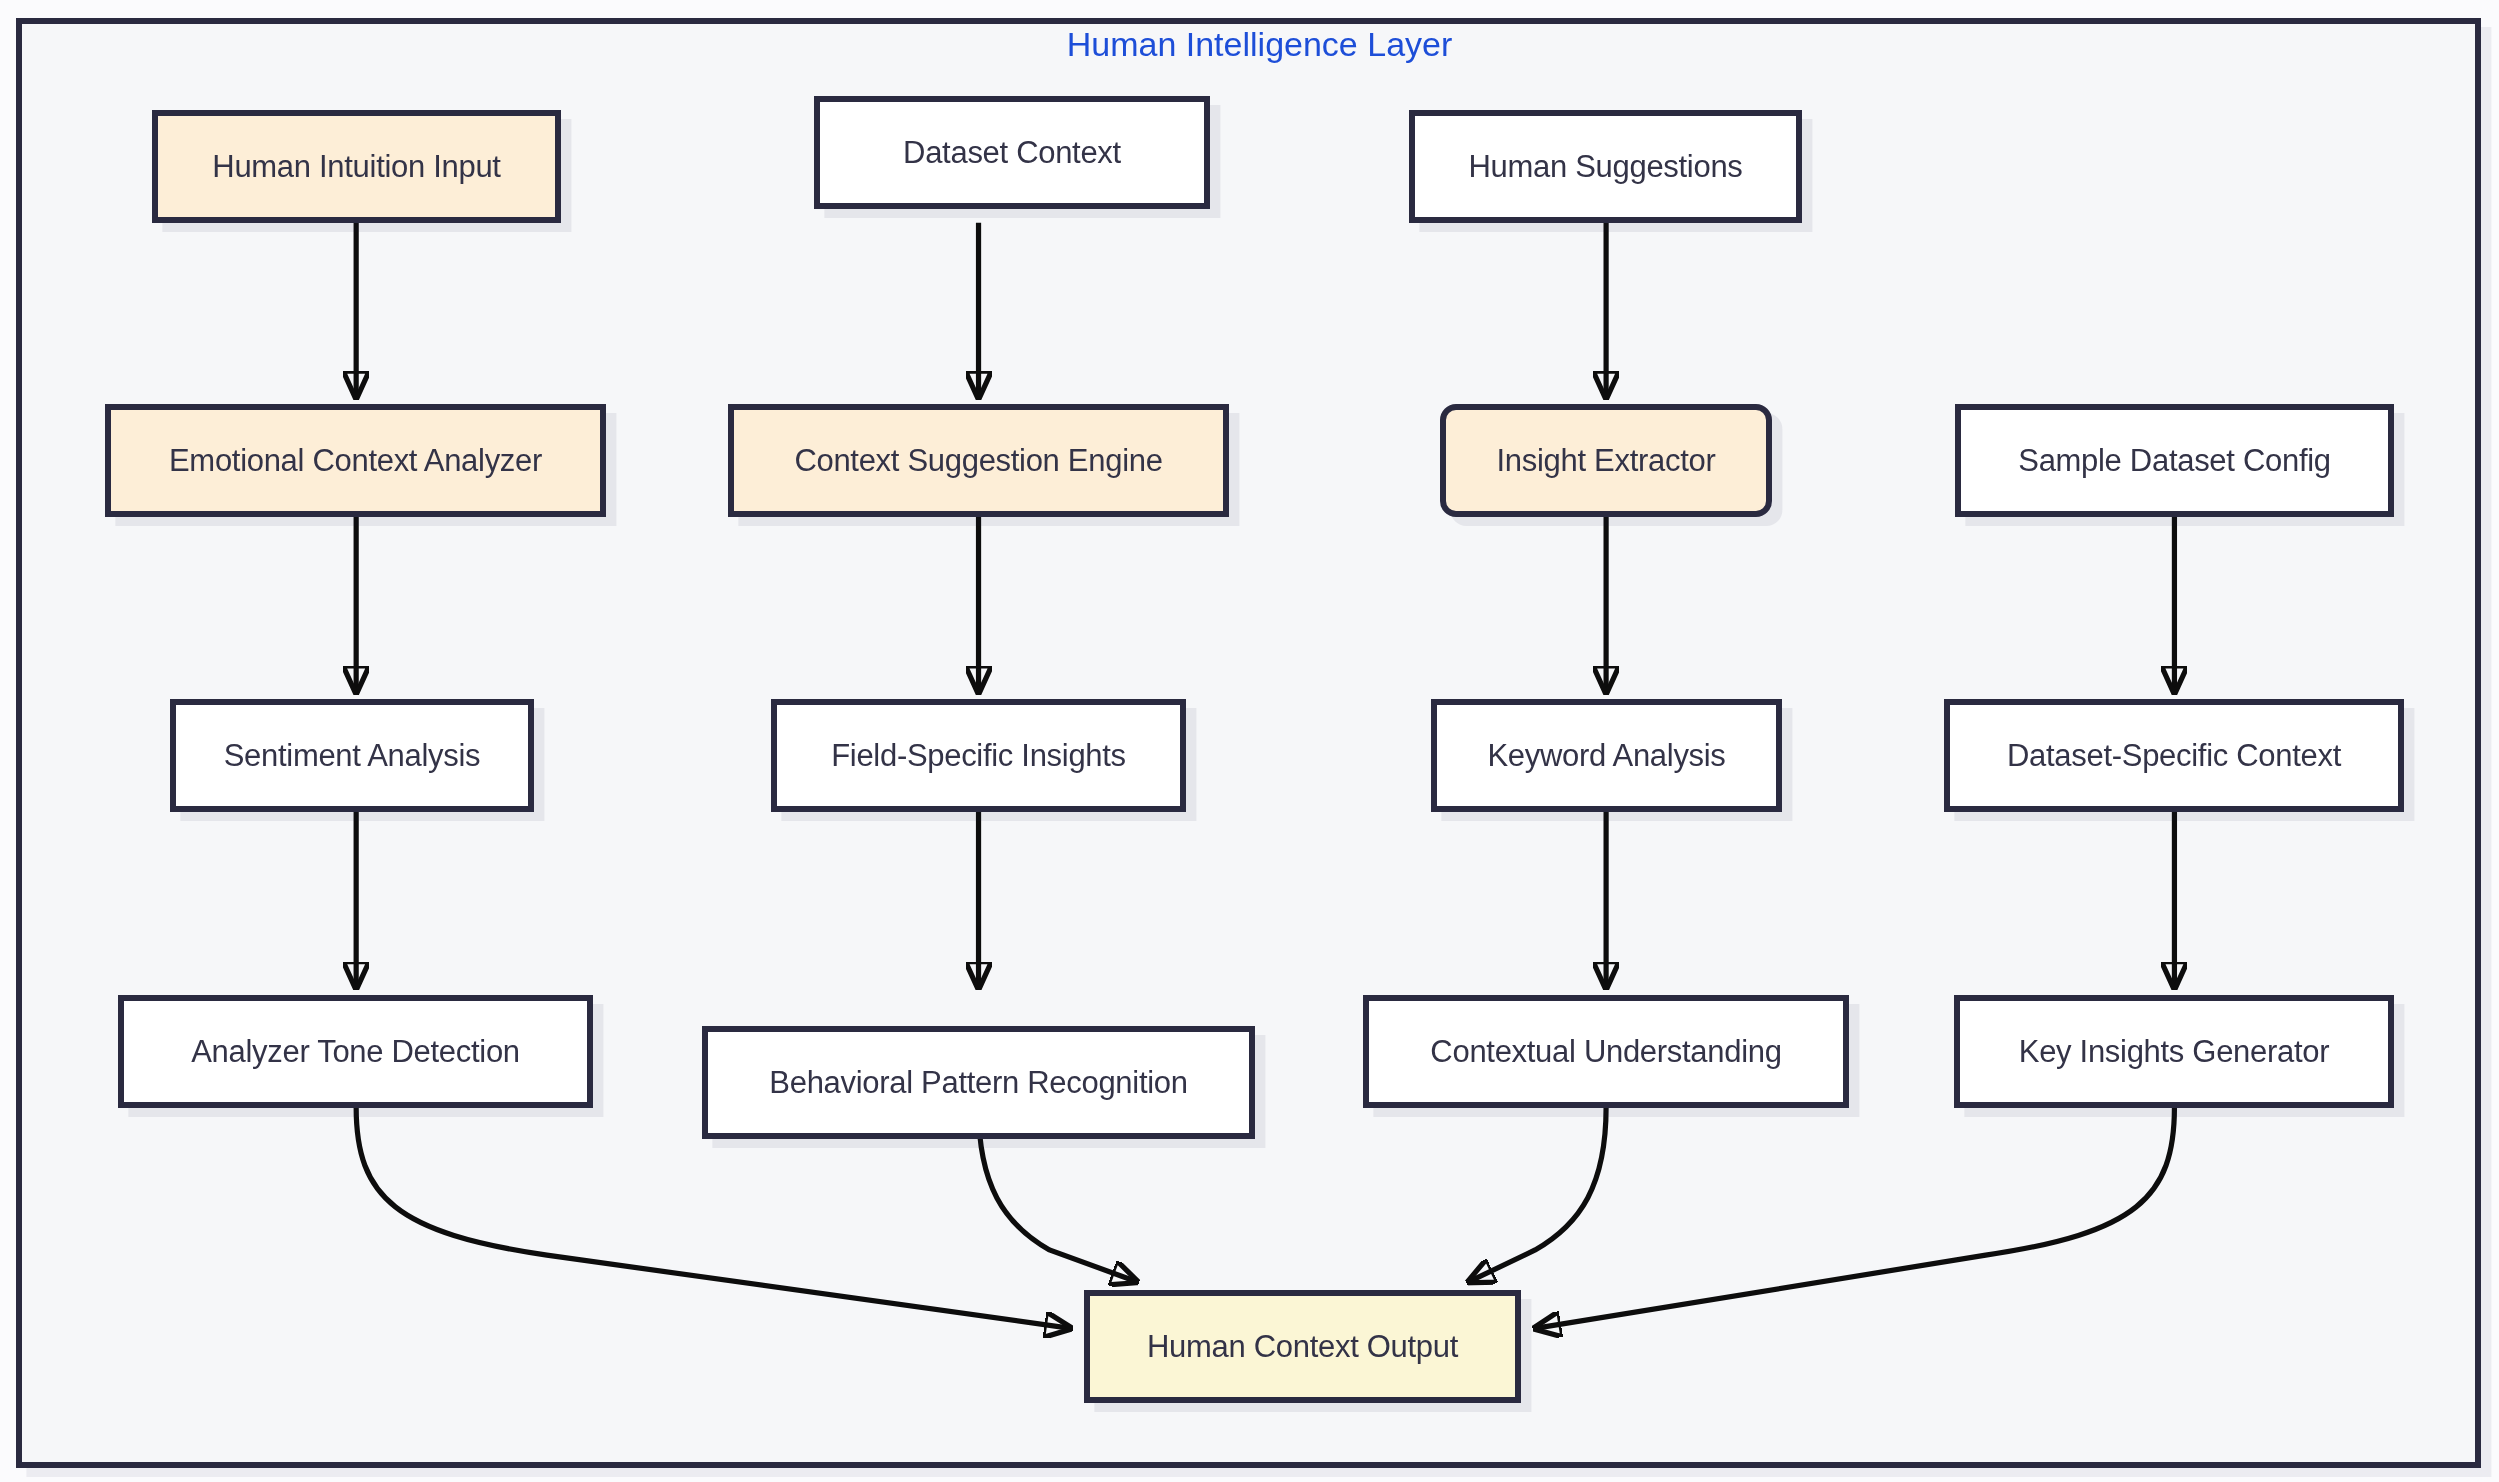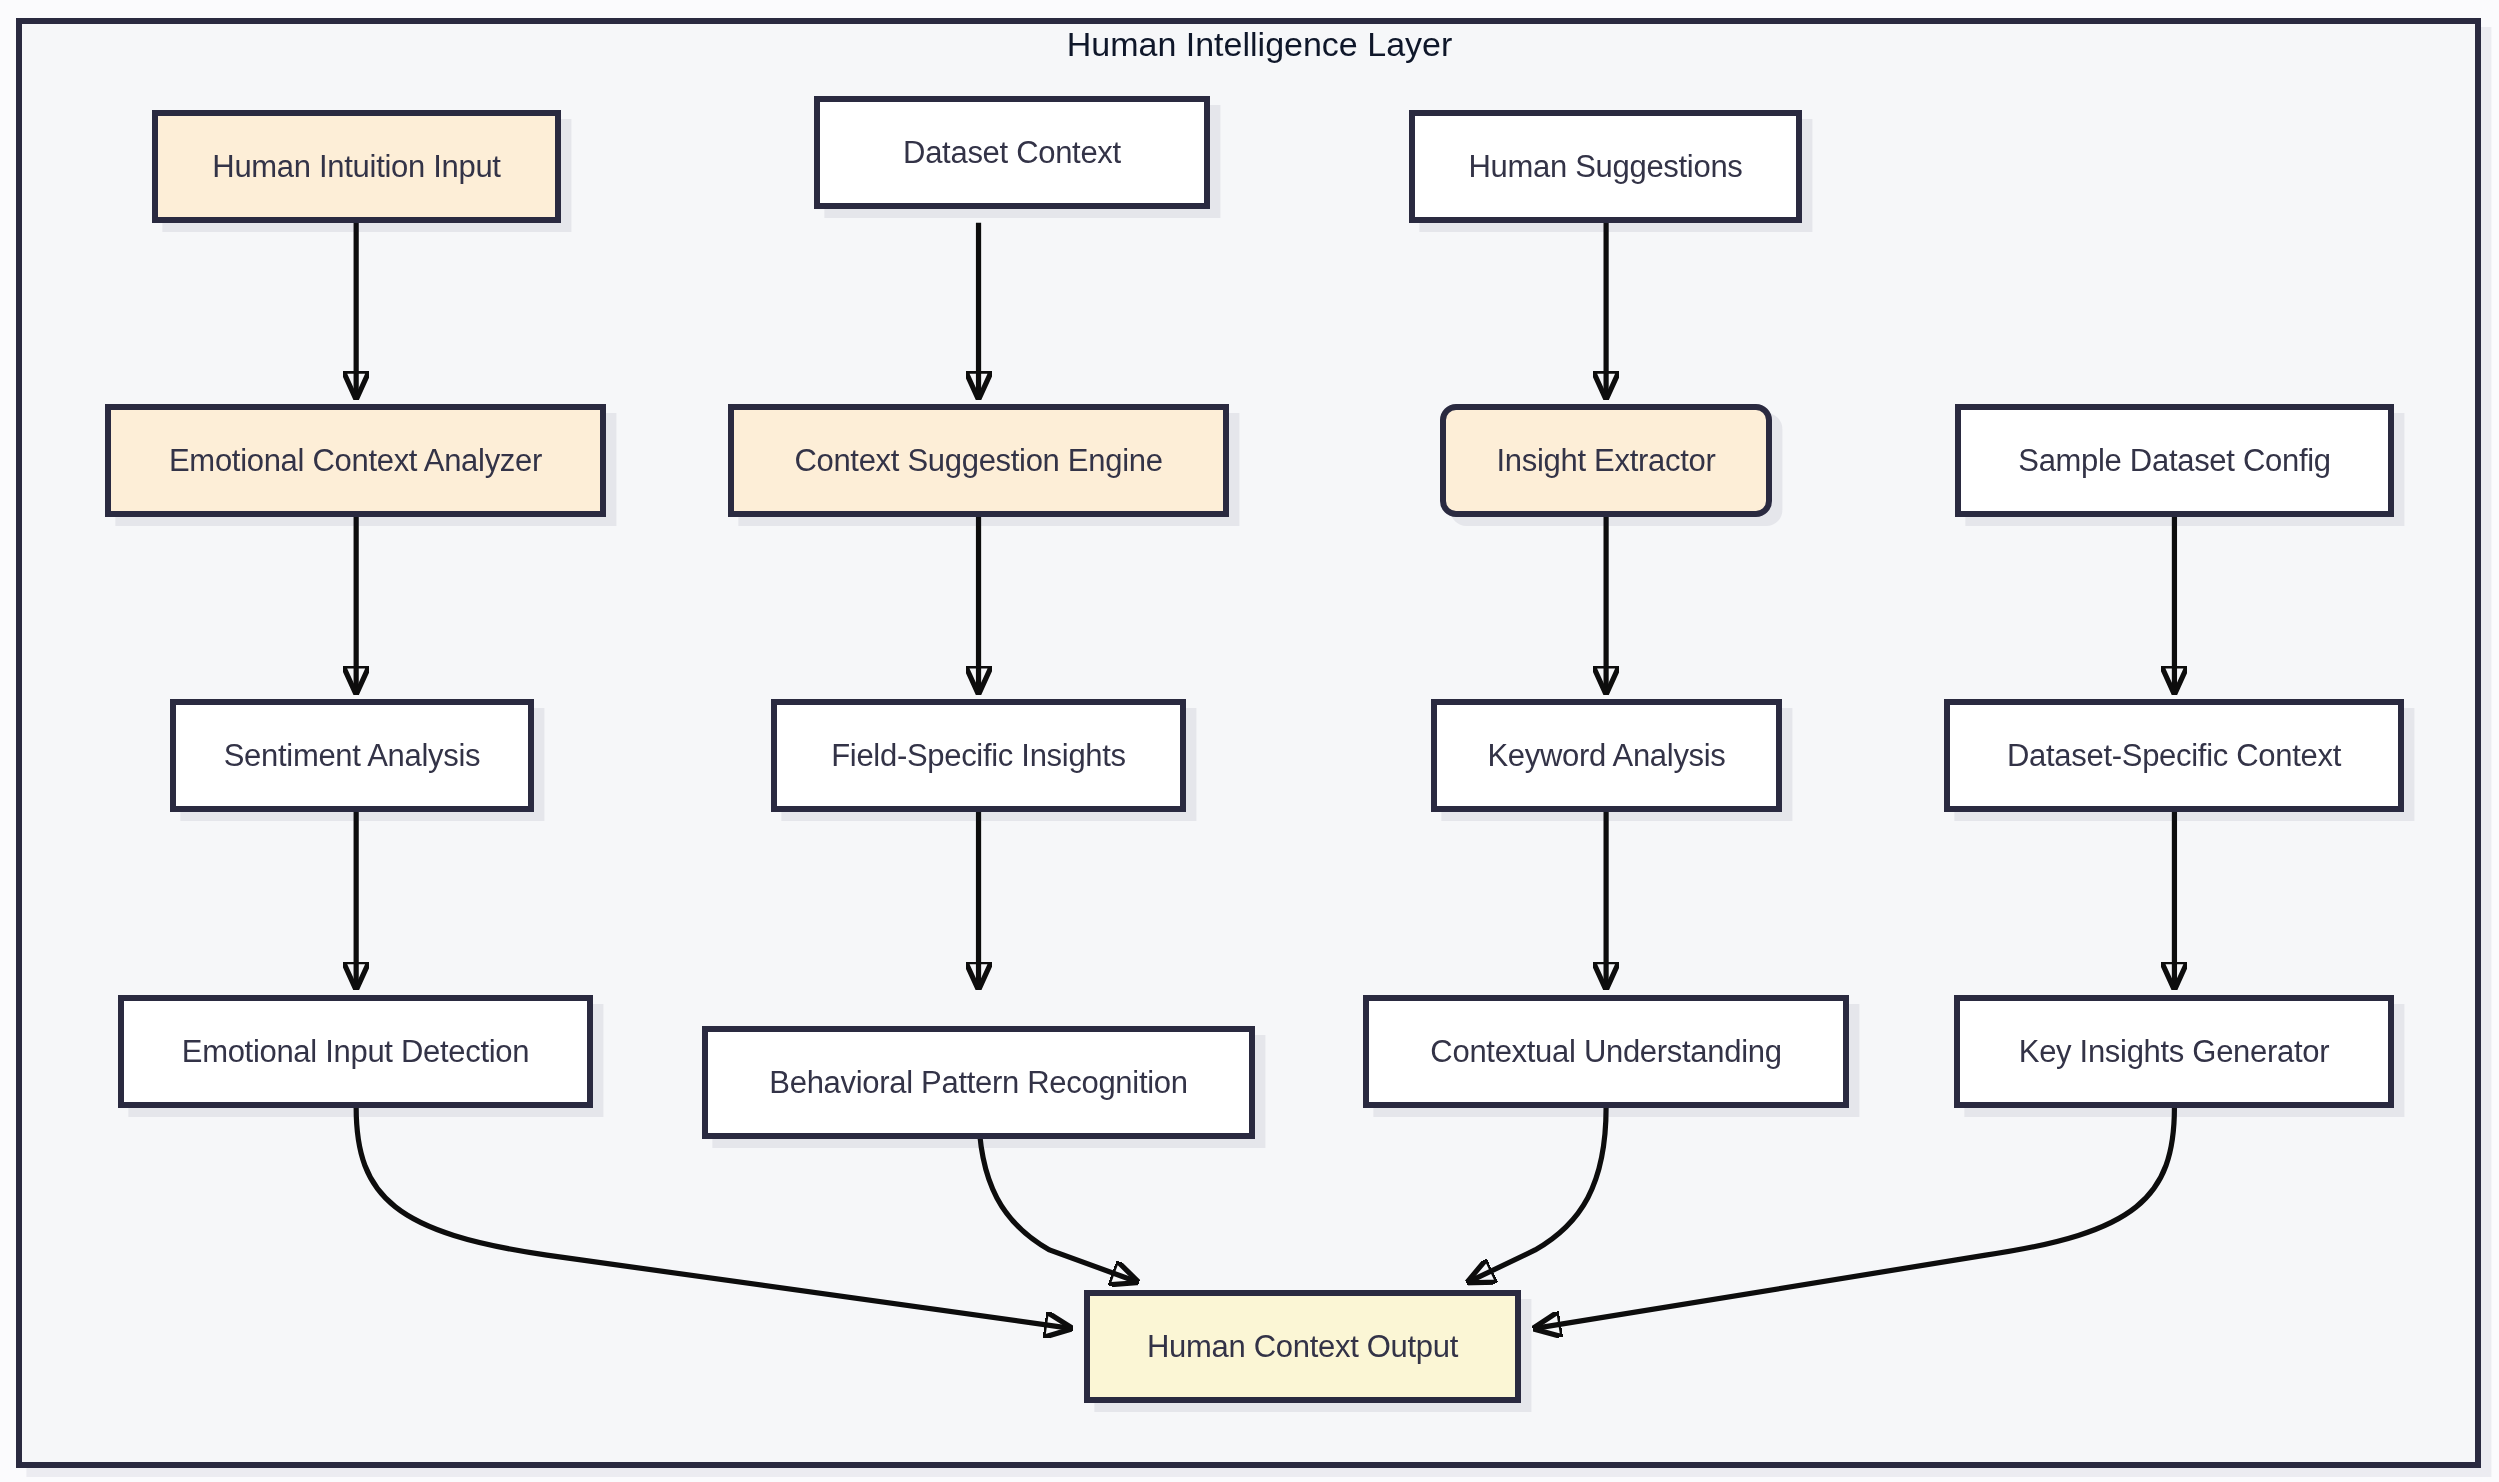--- a/index.html
+++ b/index.html
@@ -17,21 +17,21 @@
     box-sizing:border-box;
     border:6.5px solid var(--border);
     background:var(--bg);
     box-shadow:10.4px 9px 0 rgba(44,44,80,0.07);
   }
   #diagram-title{
     position:absolute;
     left:19.5px;top:26px;width:2480px;
     text-align:center;
     font-size:34px;line-height:36px;
-    color:#0f172a;
+    color:#1d4ed8;
   }
   .node{
     position:absolute;
     box-sizing:border-box;
     height:113px;
     border:6.5px solid var(--border);
     display:flex;align-items:center;justify-content:center;
     font-size:31px;letter-spacing:-0.3px;
     color:var(--text);
     white-space:nowrap;
@@ -111,21 +111,21 @@
       <span>Field-Specific Insights</span>
     </div>
   <div class="node white" style="left:1431px; top:699px; width:351px;">
       <span>Keyword Analysis</span>
     </div>
   <div class="node white" style="left:1944px; top:699px; width:460px;">
       <span>Dataset-Specific Context</span>
     </div>
 
   <div class="node white" style="left:118px;  top:995px; width:475px;">
-      <span>Emotional Input Detection</span>
+      <span>Analyzer Tone Detection</span>
     </div>
   <div class="node white" style="left:702px; top:995px; width:553px;margin-top:31px;">
       <span>Behavioral Pattern Recognition</span>
     </div>
   <div class="node white" style="left:1363px; top:995px; width:486px;">
       <span>Contextual Understanding</span>
     </div>
   <div class="node white" style="left:1954px; top:995px; width:440px;">
       <span>Key Insights Generator</span>
     </div>

